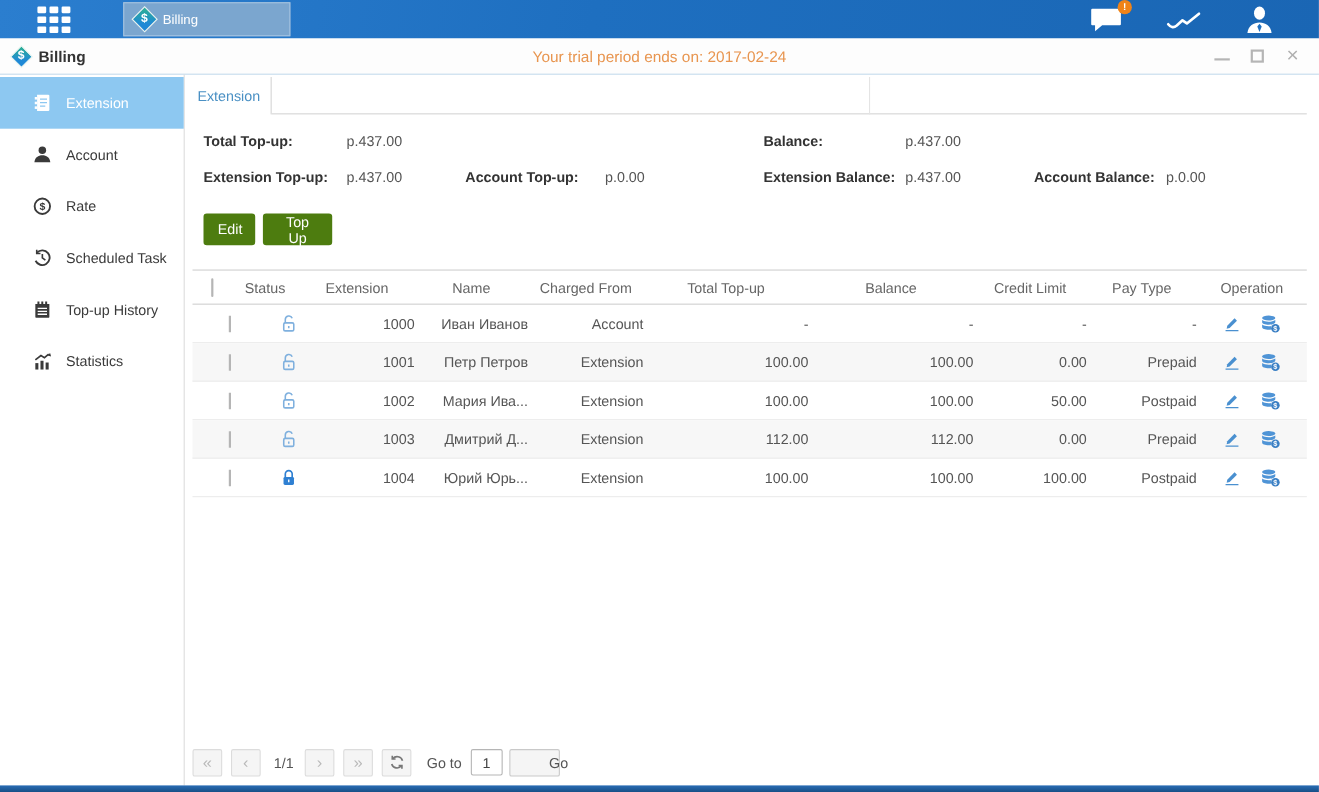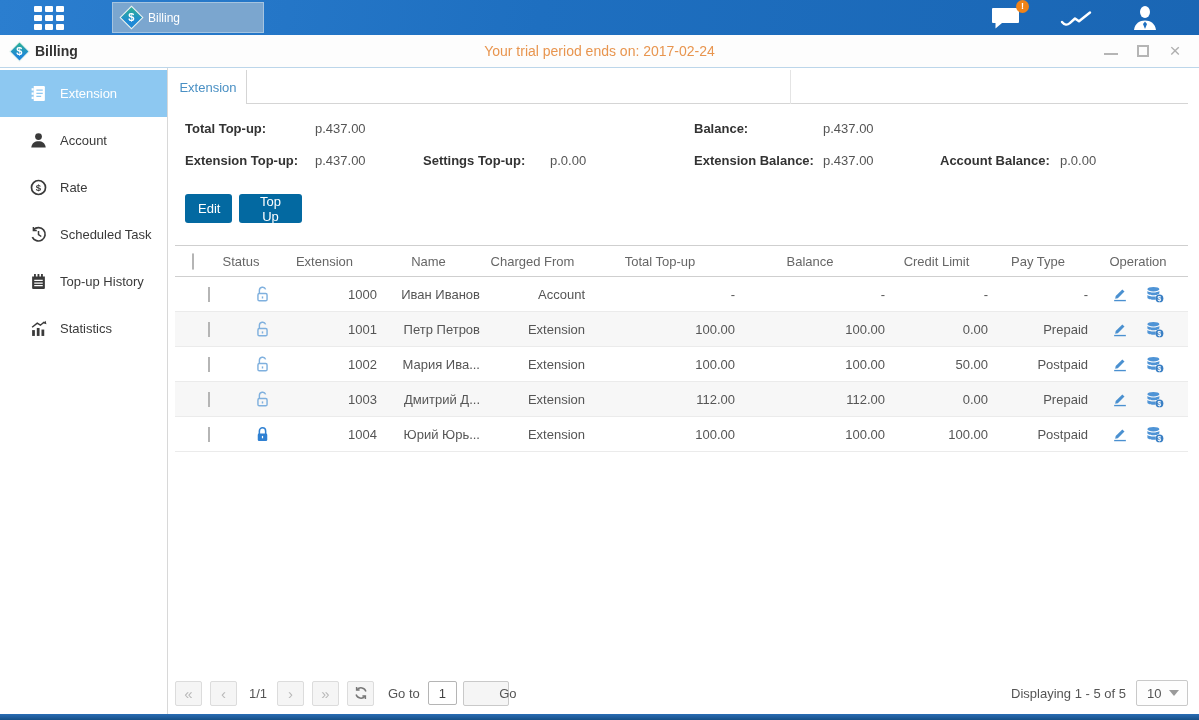--- a/index.html
+++ b/index.html
@@ -51,21 +51,21 @@
   .tabstrip .strip-border { position:absolute; left:79px; right:0; bottom:0; height:0; border-bottom:1px solid #d5d5d5; }
   .tab-active { position:absolute; left:2px; top:0; width:77px; height:34px; background:#fff;
     border-right:1px solid #d5d5d5; display:flex; align-items:center; justify-content:center;
     color:#4a90c4; font-size:13px; cursor:pointer; }
   .tab-ghost-sep { position:absolute; left:622px; top:0; height:34px; border-right:1px solid #e4e4e4; }
 
   .stat { position:absolute; height:18px; font-size:13px; display:flex; align-items:center; }
   .stat .lab { font-weight:bold; color:#333; }
   .stat .val { color:#555; }
 
-  .btn { position:absolute; top:126px; height:29px; background:#0369a1; border:none; border-radius:3px;
+  .btn { position:absolute; top:126px; height:29px; background:#4d7c0f; border:none; border-radius:3px;
     color:#fff; font-size:13px; font-family:inherit; cursor:pointer; padding:0 13px; }
   .btn-edit { left:17px; width:47px; }
   .btn-topup { left:71px; width:63px; }
 
   
   .table { position:absolute; left:7px; top:177px; width:1013px; }
   .trow { display:grid; grid-template-columns:35px 62px 105px 103px 105px 150px 150px 103px 100px 100px; align-items:center; }
   .thead { height:32px; border-top:1px solid #cfcfcf; border-bottom:1px solid #cfcfcf; color:#666; font-size:13px; }
   .thead > div { text-align:center; }
   .tbody .trow { height:35px; border-bottom:1px solid #ebebeb; color:#555; font-size:13px; }
@@ -227,21 +227,21 @@
     </div>
     <div class="stat" style="left:526px; top:51px;">
       <span class="lab" style="width:129px">Balance:</span>
       <span class="val">p.437.00</span>
     </div>
     <div class="stat" style="left:17px; top:83px;">
       <span class="lab" style="width:130px">Extension Top-up:</span>
       <span class="val">p.437.00</span>
     </div>
     <div class="stat" style="left:255px; top:83px;">
-      <span class="lab" style="width:127px">Settings Top-up:</span>
+      <span class="lab" style="width:127px">Account Top-up:</span>
       <span class="val">p.0.00</span>
     </div>
     <div class="stat" style="left:526px; top:83px;">
       <span class="lab" style="width:129px">Extension Balance:</span>
       <span class="val">p.437.00</span>
     </div>
     <div class="stat" style="left:772px; top:83px;">
       <span class="lab" style="width:120px">Account Balance:</span>
       <span class="val">p.0.00</span>
     </div>
@@ -416,24 +416,17 @@
         <svg width="14" height="14" viewBox="0 0 16 16" fill="none" stroke="#777" stroke-width="1.7">
             <path d="M13.6 6.3A5.8 5.8 0 0 0 3.5 4.3"></path>
             <path d="M3 1.2v3.4h3.4"></path>
             <path d="M2.4 9.7a5.8 5.8 0 0 0 10.1 2"></path>
             <path d="M13 14.8v-3.4H9.6"></path>
           </svg>
       </span>
       <span class="goto-label">Go to</span>
       <input class="goto-input" value="1" style="">
       <span class="pg-go">Go</span>
-      <span class="pg-right">
-        <span class="displaying">Displaying 1 - 5 of 5</span>
-        <span class="page-size">
-          <span>10</span>
-          <span class="caret"></span>
-        </span>
-      </span>
     </div>
   </div>
 
   <div class="bottom-strip"></div>
 </div>
 
 </body></html>

